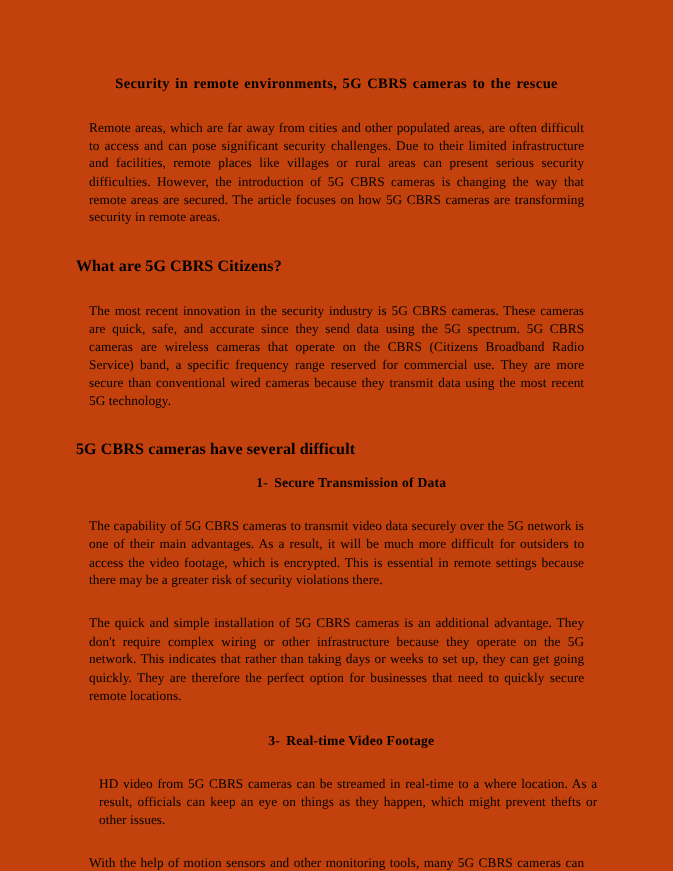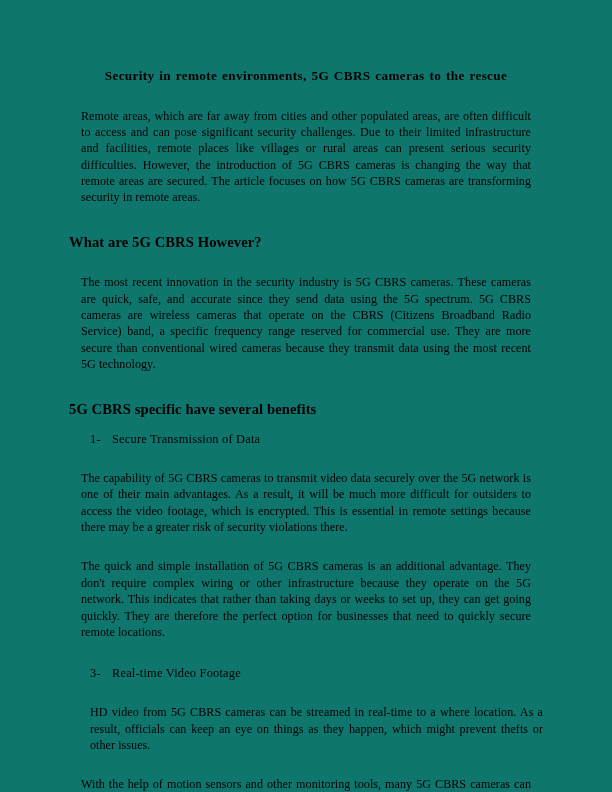--- a/index.html
+++ b/index.html
@@ -4,21 +4,21 @@
 <style>
   html, body {
     margin: 0;
     padding: 0;
     background: #ffffff;
   }
   .page {
     position: relative;
     width: 612px;
     height: 792px;
-    background: #0f766e;
+    background: #c2410c;
     overflow: hidden;
     font-family: "Liberation Serif", "DejaVu Serif", serif;
     color: #000000;
     box-sizing: border-box;
   }
   .content {
     position: absolute;
     left: 69px;
     top: 0;
     width: 474px;
@@ -56,49 +56,50 @@
     margin: 12px;
     padding-top: 11px;
     letter-spacing: 0.05px;
   }
   .body-p.indent {
     margin-left: 21px;
     width: 453px;
   }
   .list-heading {
     font-size: 12.4px;
-    font-weight: normal;
+    font-weight: bold;
     margin: 0;
     padding-top: 14px;
     padding-left: 21px;
     line-height: 1.2;
     letter-spacing: 0.2px;
     white-space: nowrap;
+    text-align: center;
   }
   .list-num {
     display: inline-block;
     width: 22px;
   }
 </style>
 </head>
 <body>
 
 <div class="page">
   <div class="content">
 
     <h1 class="doc-title">Security in remote environments, 5G CBRS cameras to the rescue</h1>
 
 
     <p class="body-p">Remote areas, which are far away from cities and other populated areas, are often difficult to access and can pose significant security challenges. Due to their limited infrastructure and facilities, remote places like villages or rural areas can present serious security difficulties. However, the introduction of 5G CBRS cameras is changing the way that remote areas are secured. The article focuses on how 5G CBRS cameras are transforming security in remote areas.</p>
 
-    <h2 class="h-section">What are 5G CBRS However?</h2>
+    <h2 class="h-section">What are 5G CBRS Citizens?</h2>
 
     <p class="body-p">The most recent innovation in the security industry is 5G CBRS cameras. These cameras are quick, safe, and accurate since they send data using the 5G spectrum. 5G CBRS cameras are wireless cameras that operate on the CBRS (Citizens Broadband Radio Service) band, a specific frequency range reserved for commercial use. They are more secure than conventional wired cameras because they transmit data using the most recent 5G technology.</p>
 
-    <h2 class="h-section">5G CBRS specific have several benefits</h2>
+    <h2 class="h-section">5G CBRS cameras have several difficult</h2>
 
     <h3 class="list-heading">
       <span class="list-num">1-</span><span>Secure Transmission of Data</span>
     </h3>
     <p class="body-p">The capability of 5G CBRS cameras to transmit video data securely over the 5G network is one of their main advantages. As a result, it will be much more difficult for outsiders to access the video footage, which is encrypted. This is essential in remote settings because there may be a greater risk of security violations there.</p>
 
     <p class="body-p">The quick and simple installation of 5G CBRS cameras is an additional advantage. They don't require complex wiring or other infrastructure because they operate on the 5G network. This indicates that rather than taking days or weeks to set up, they can get going quickly. They are therefore the perfect option for businesses that need to quickly secure remote locations.</p>
 
     <h3 class="list-heading">
       <span class="list-num">3-</span><span>Real-time Video Footage</span>

